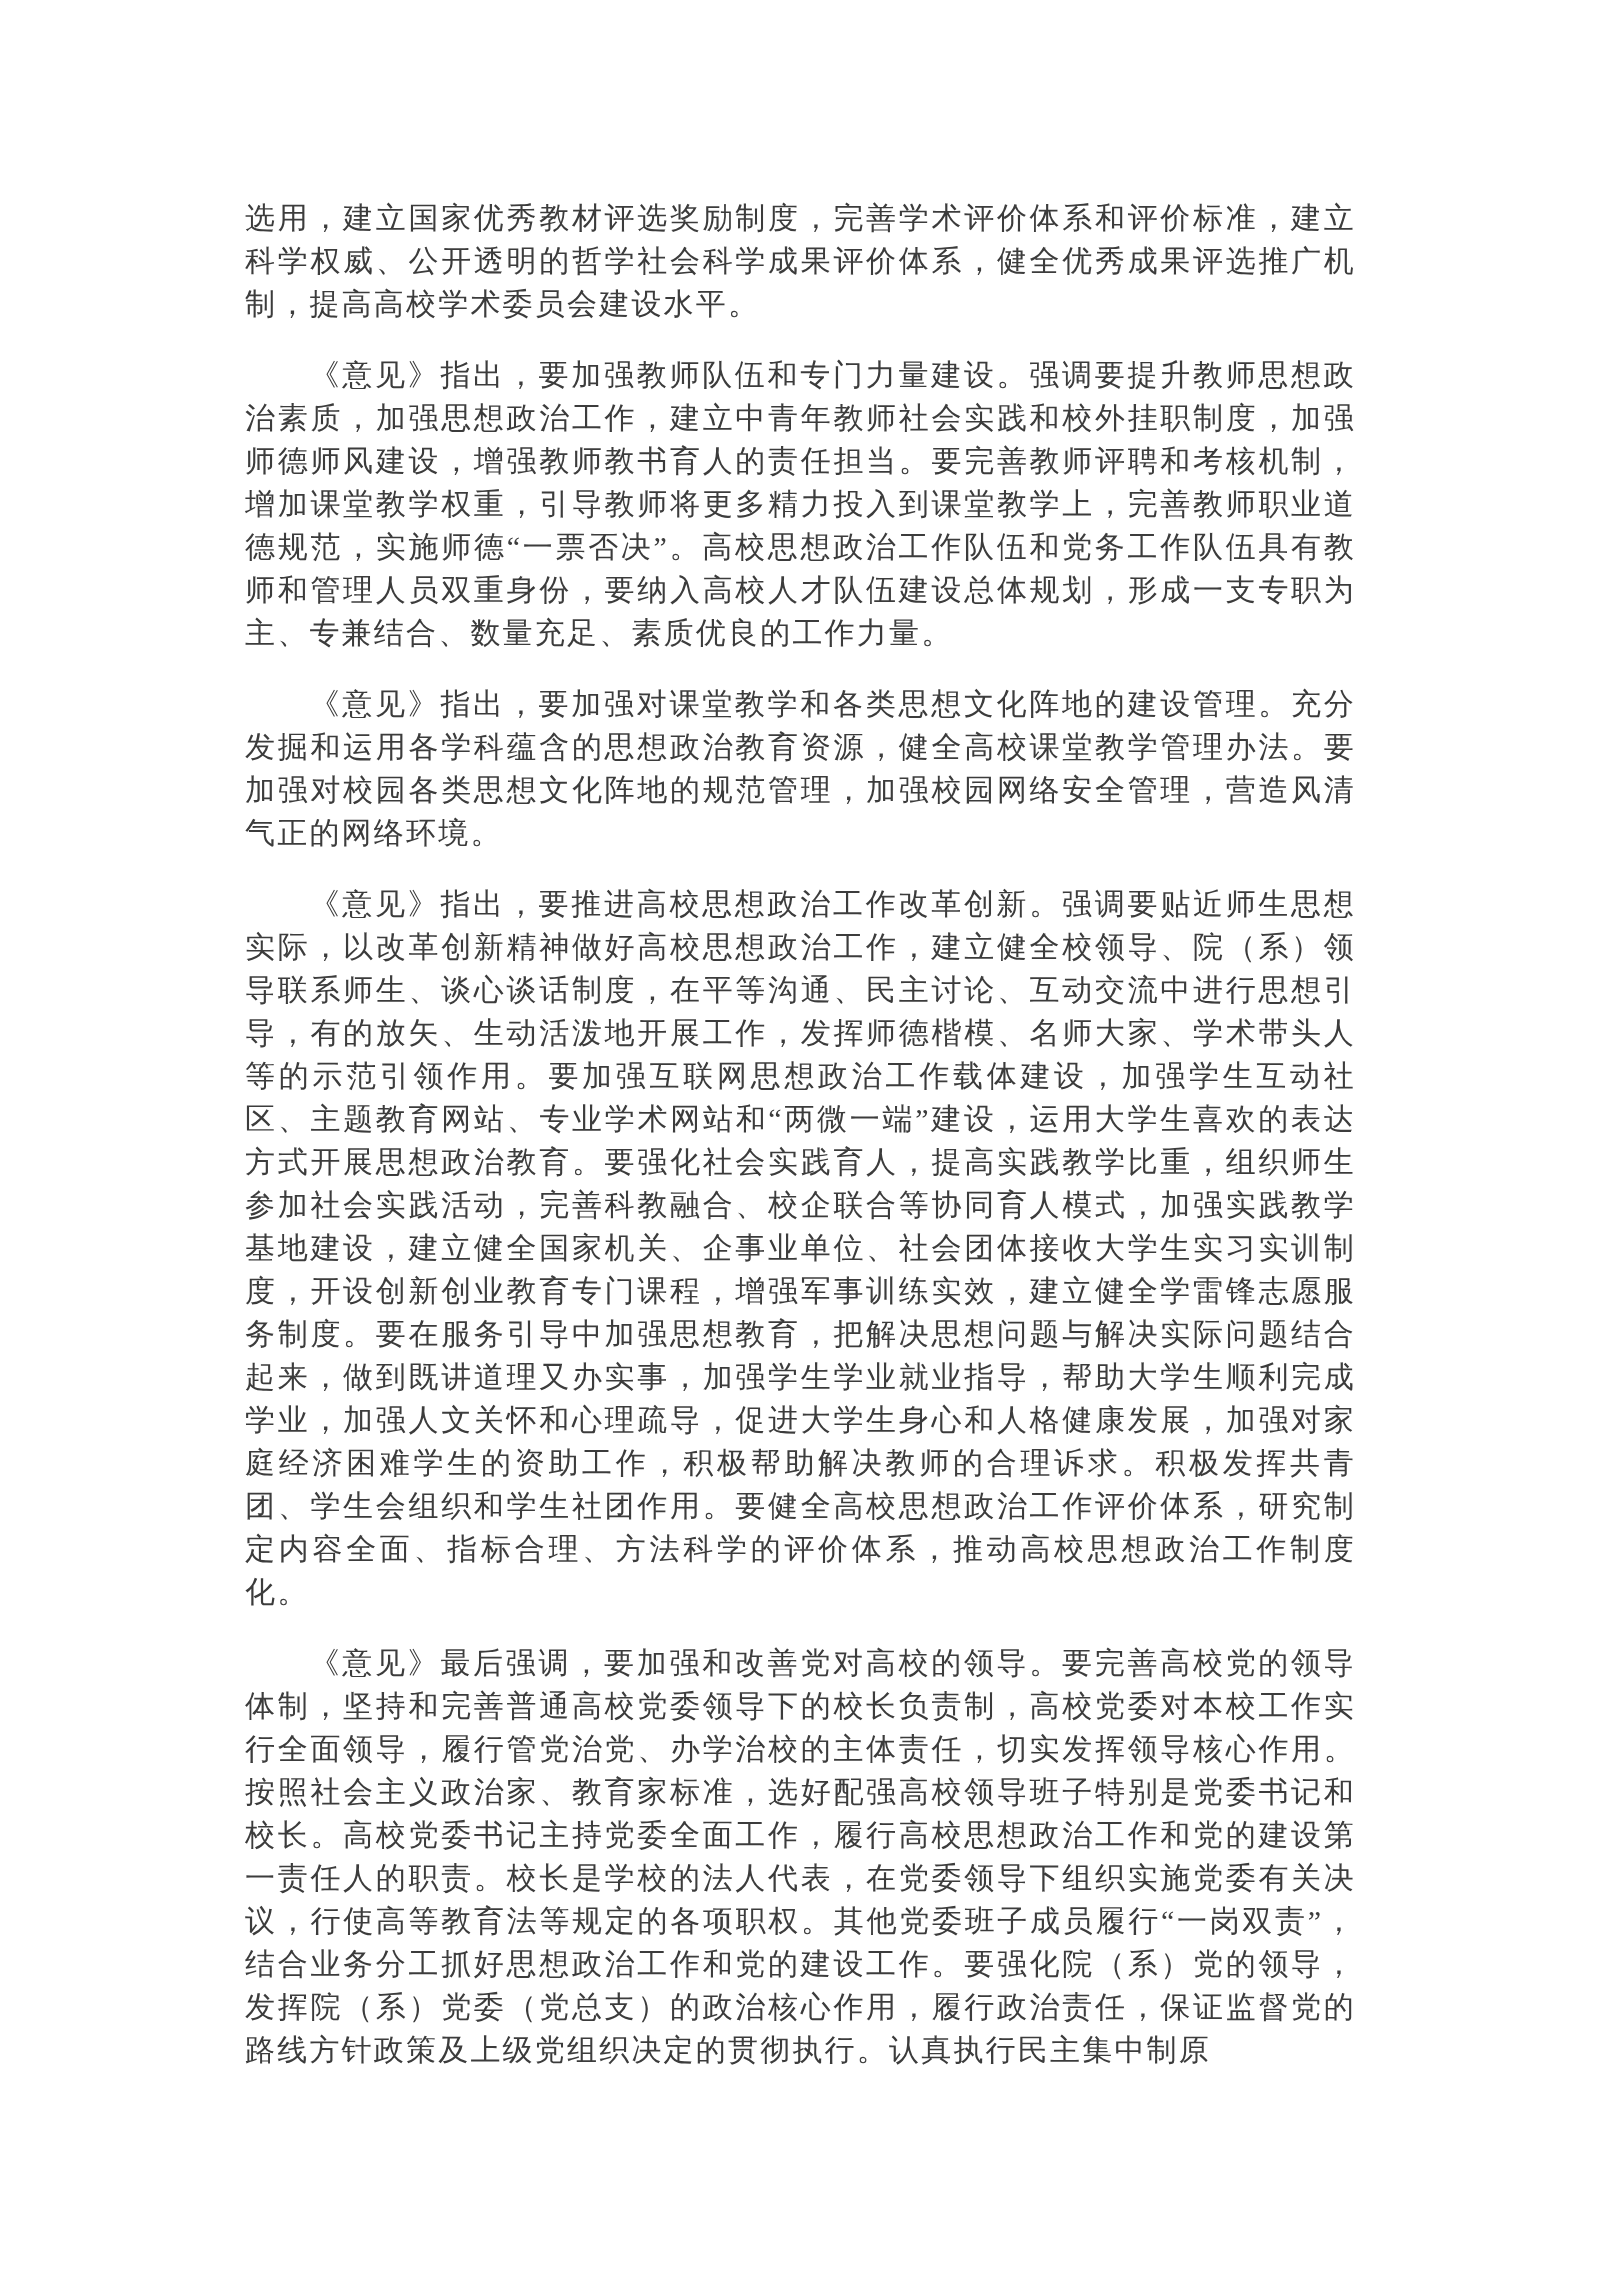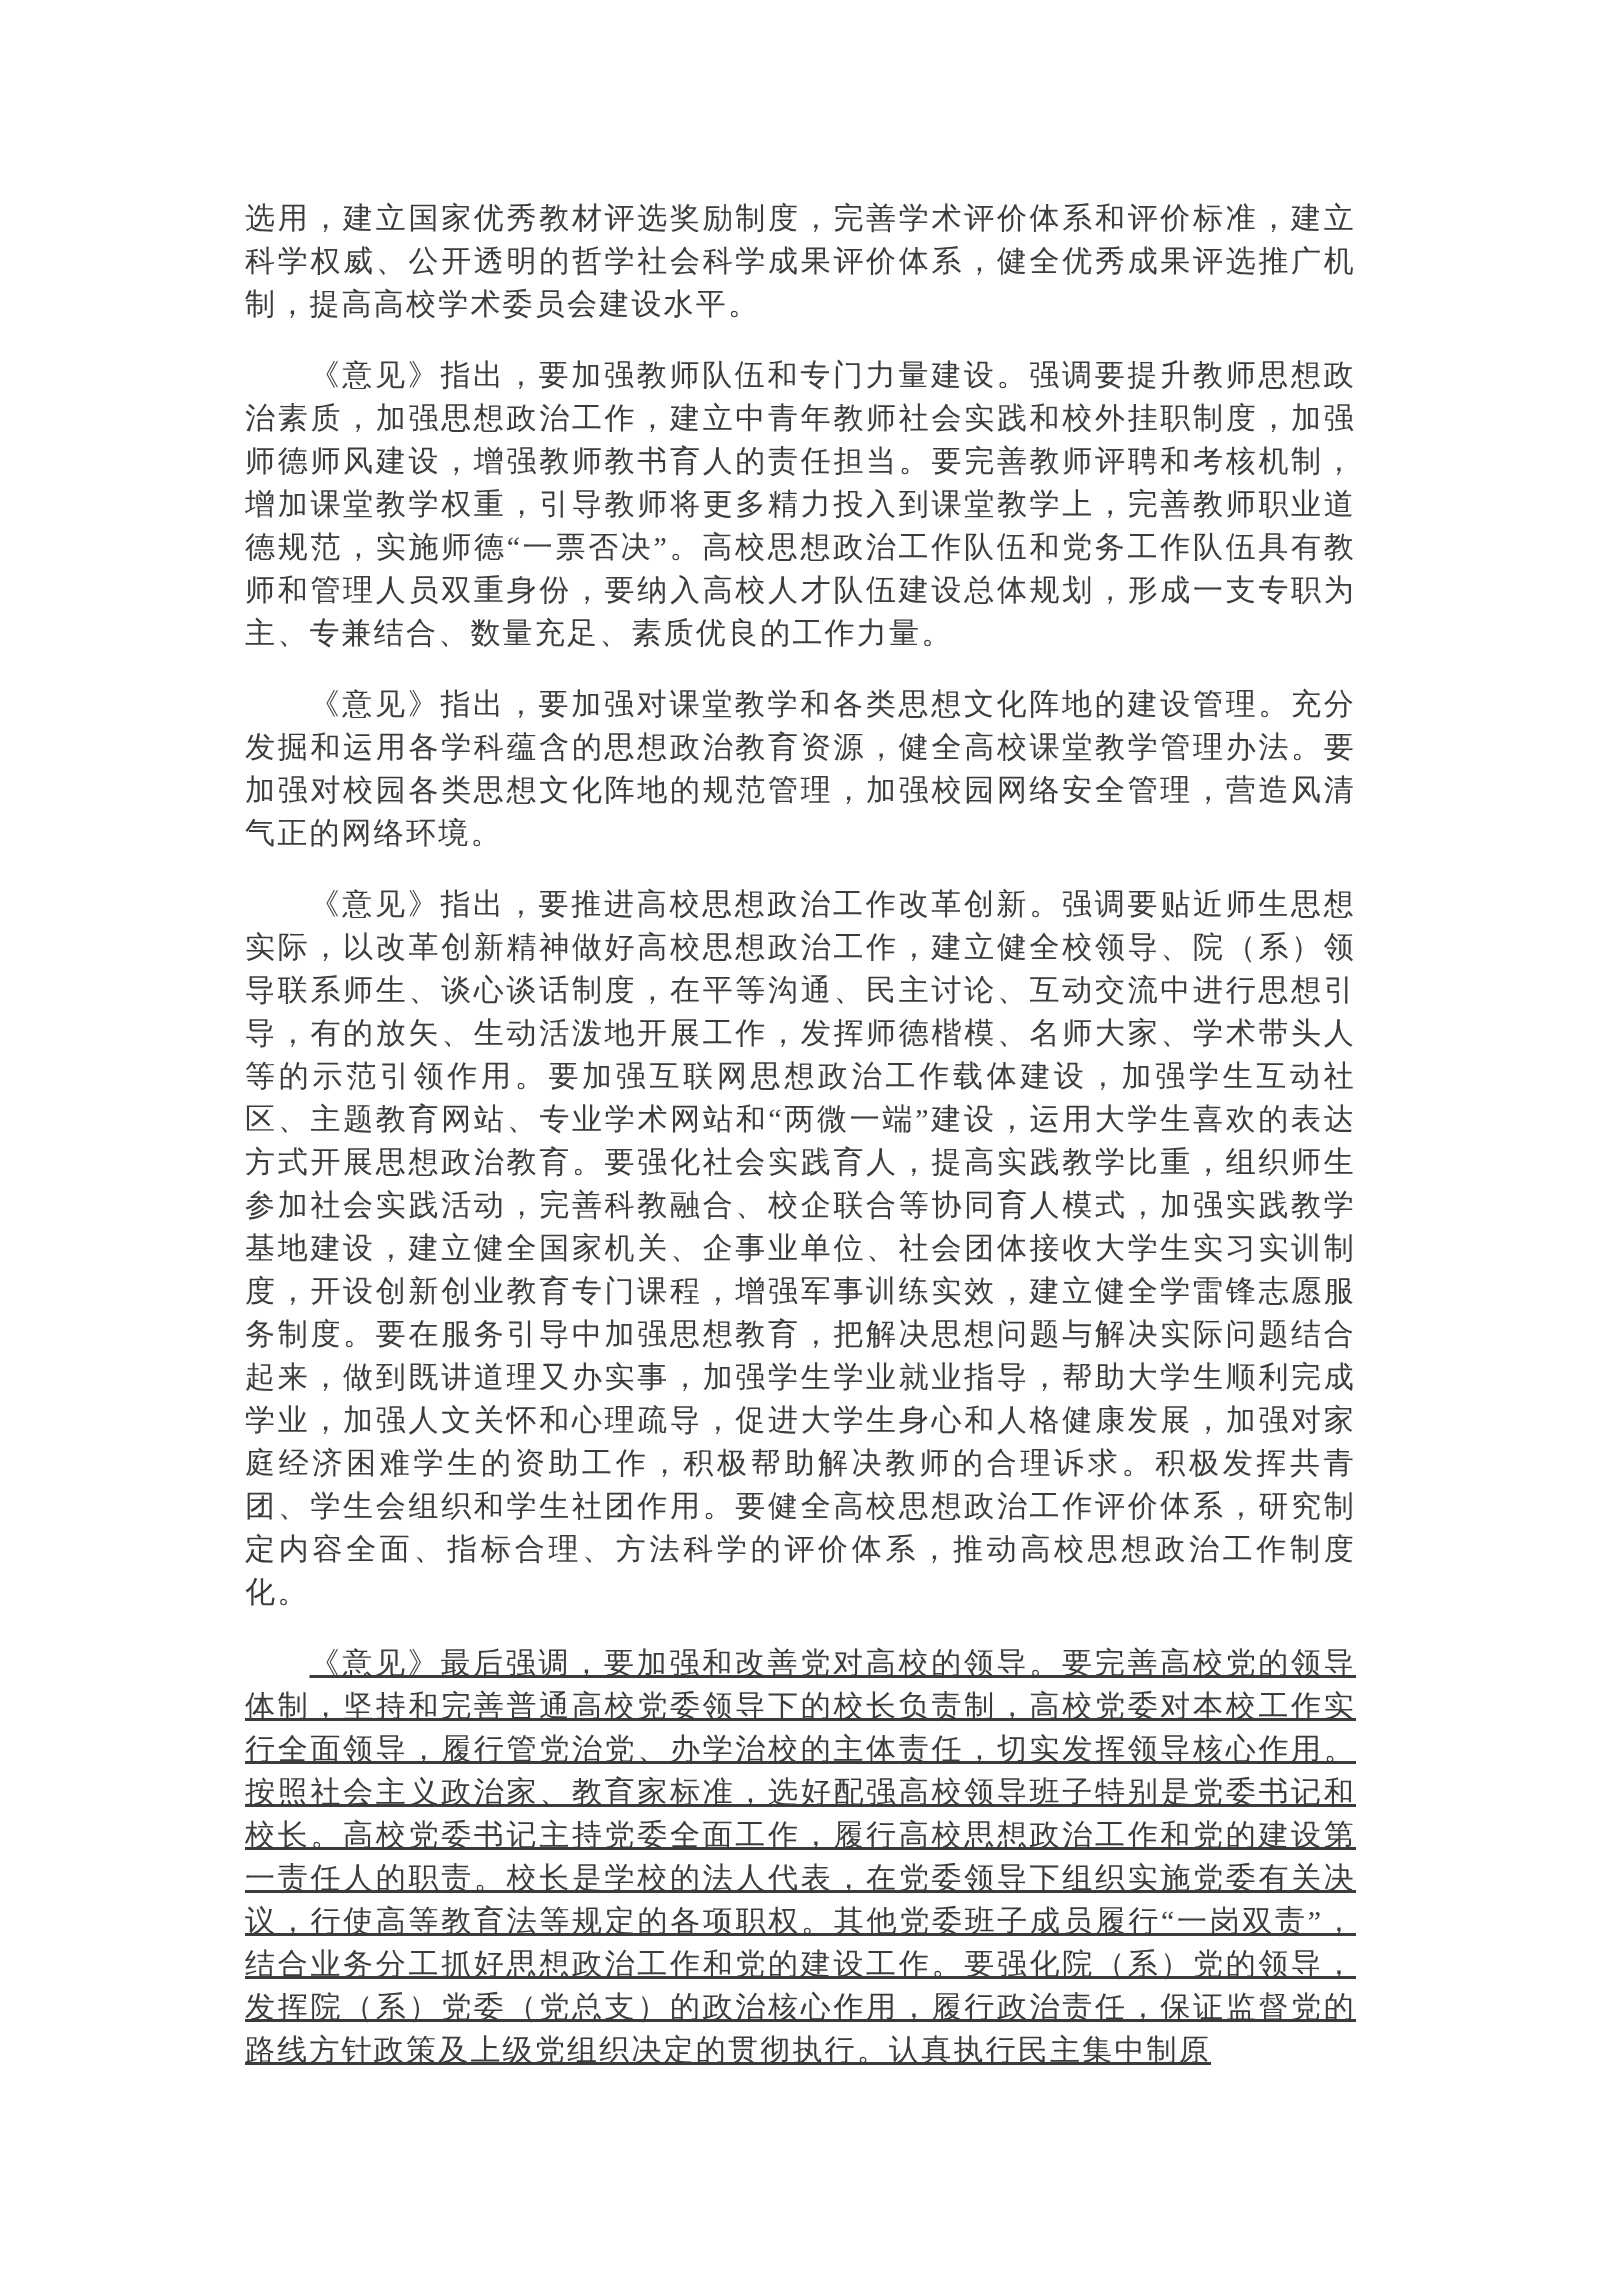--- a/index.html
+++ b/index.html
@@ -36,21 +36,20 @@
     color: #3c3c3c;
     text-align: justify;
     text-justify: inter-character;
     word-break: break-all;
   }
   .para.indented {
     text-indent: 2.15em;
   }
   .para:last-child {
     margin-bottom: 0;
-    text-decoration: underline;
   }
 </style>
 </head>
 <body>
 
 <div class="page">
   <main class="doc-body">
     <p class="para">选用，建立国家优秀教材评选奖励制度，完善学术评价体系和评价标准，建立科学权威、公开透明的哲学社会科学成果评价体系，健全优秀成果评选推广机制，提高高校学术委员会建设水平。</p>
     <p class="para indented">《意见》指出，要加强教师队伍和专门力量建设。强调要提升教师思想政治素质，加强思想政治工作，建立中青年教师社会实践和校外挂职制度，加强师德师风建设，增强教师教书育人的责任担当。要完善教师评聘和考核机制，增加课堂教学权重，引导教师将更多精力投入到课堂教学上，完善教师职业道德规范，实施师德“一票否决”。高校思想政治工作队伍和党务工作队伍具有教师和管理人员双重身份，要纳入高校人才队伍建设总体规划，形成一支专职为主、专兼结合、数量充足、素质优良的工作力量。</p>
     <p class="para indented">《意见》指出，要加强对课堂教学和各类思想文化阵地的建设管理。充分发掘和运用各学科蕴含的思想政治教育资源，健全高校课堂教学管理办法。要加强对校园各类思想文化阵地的规范管理，加强校园网络安全管理，营造风清气正的网络环境。</p>

